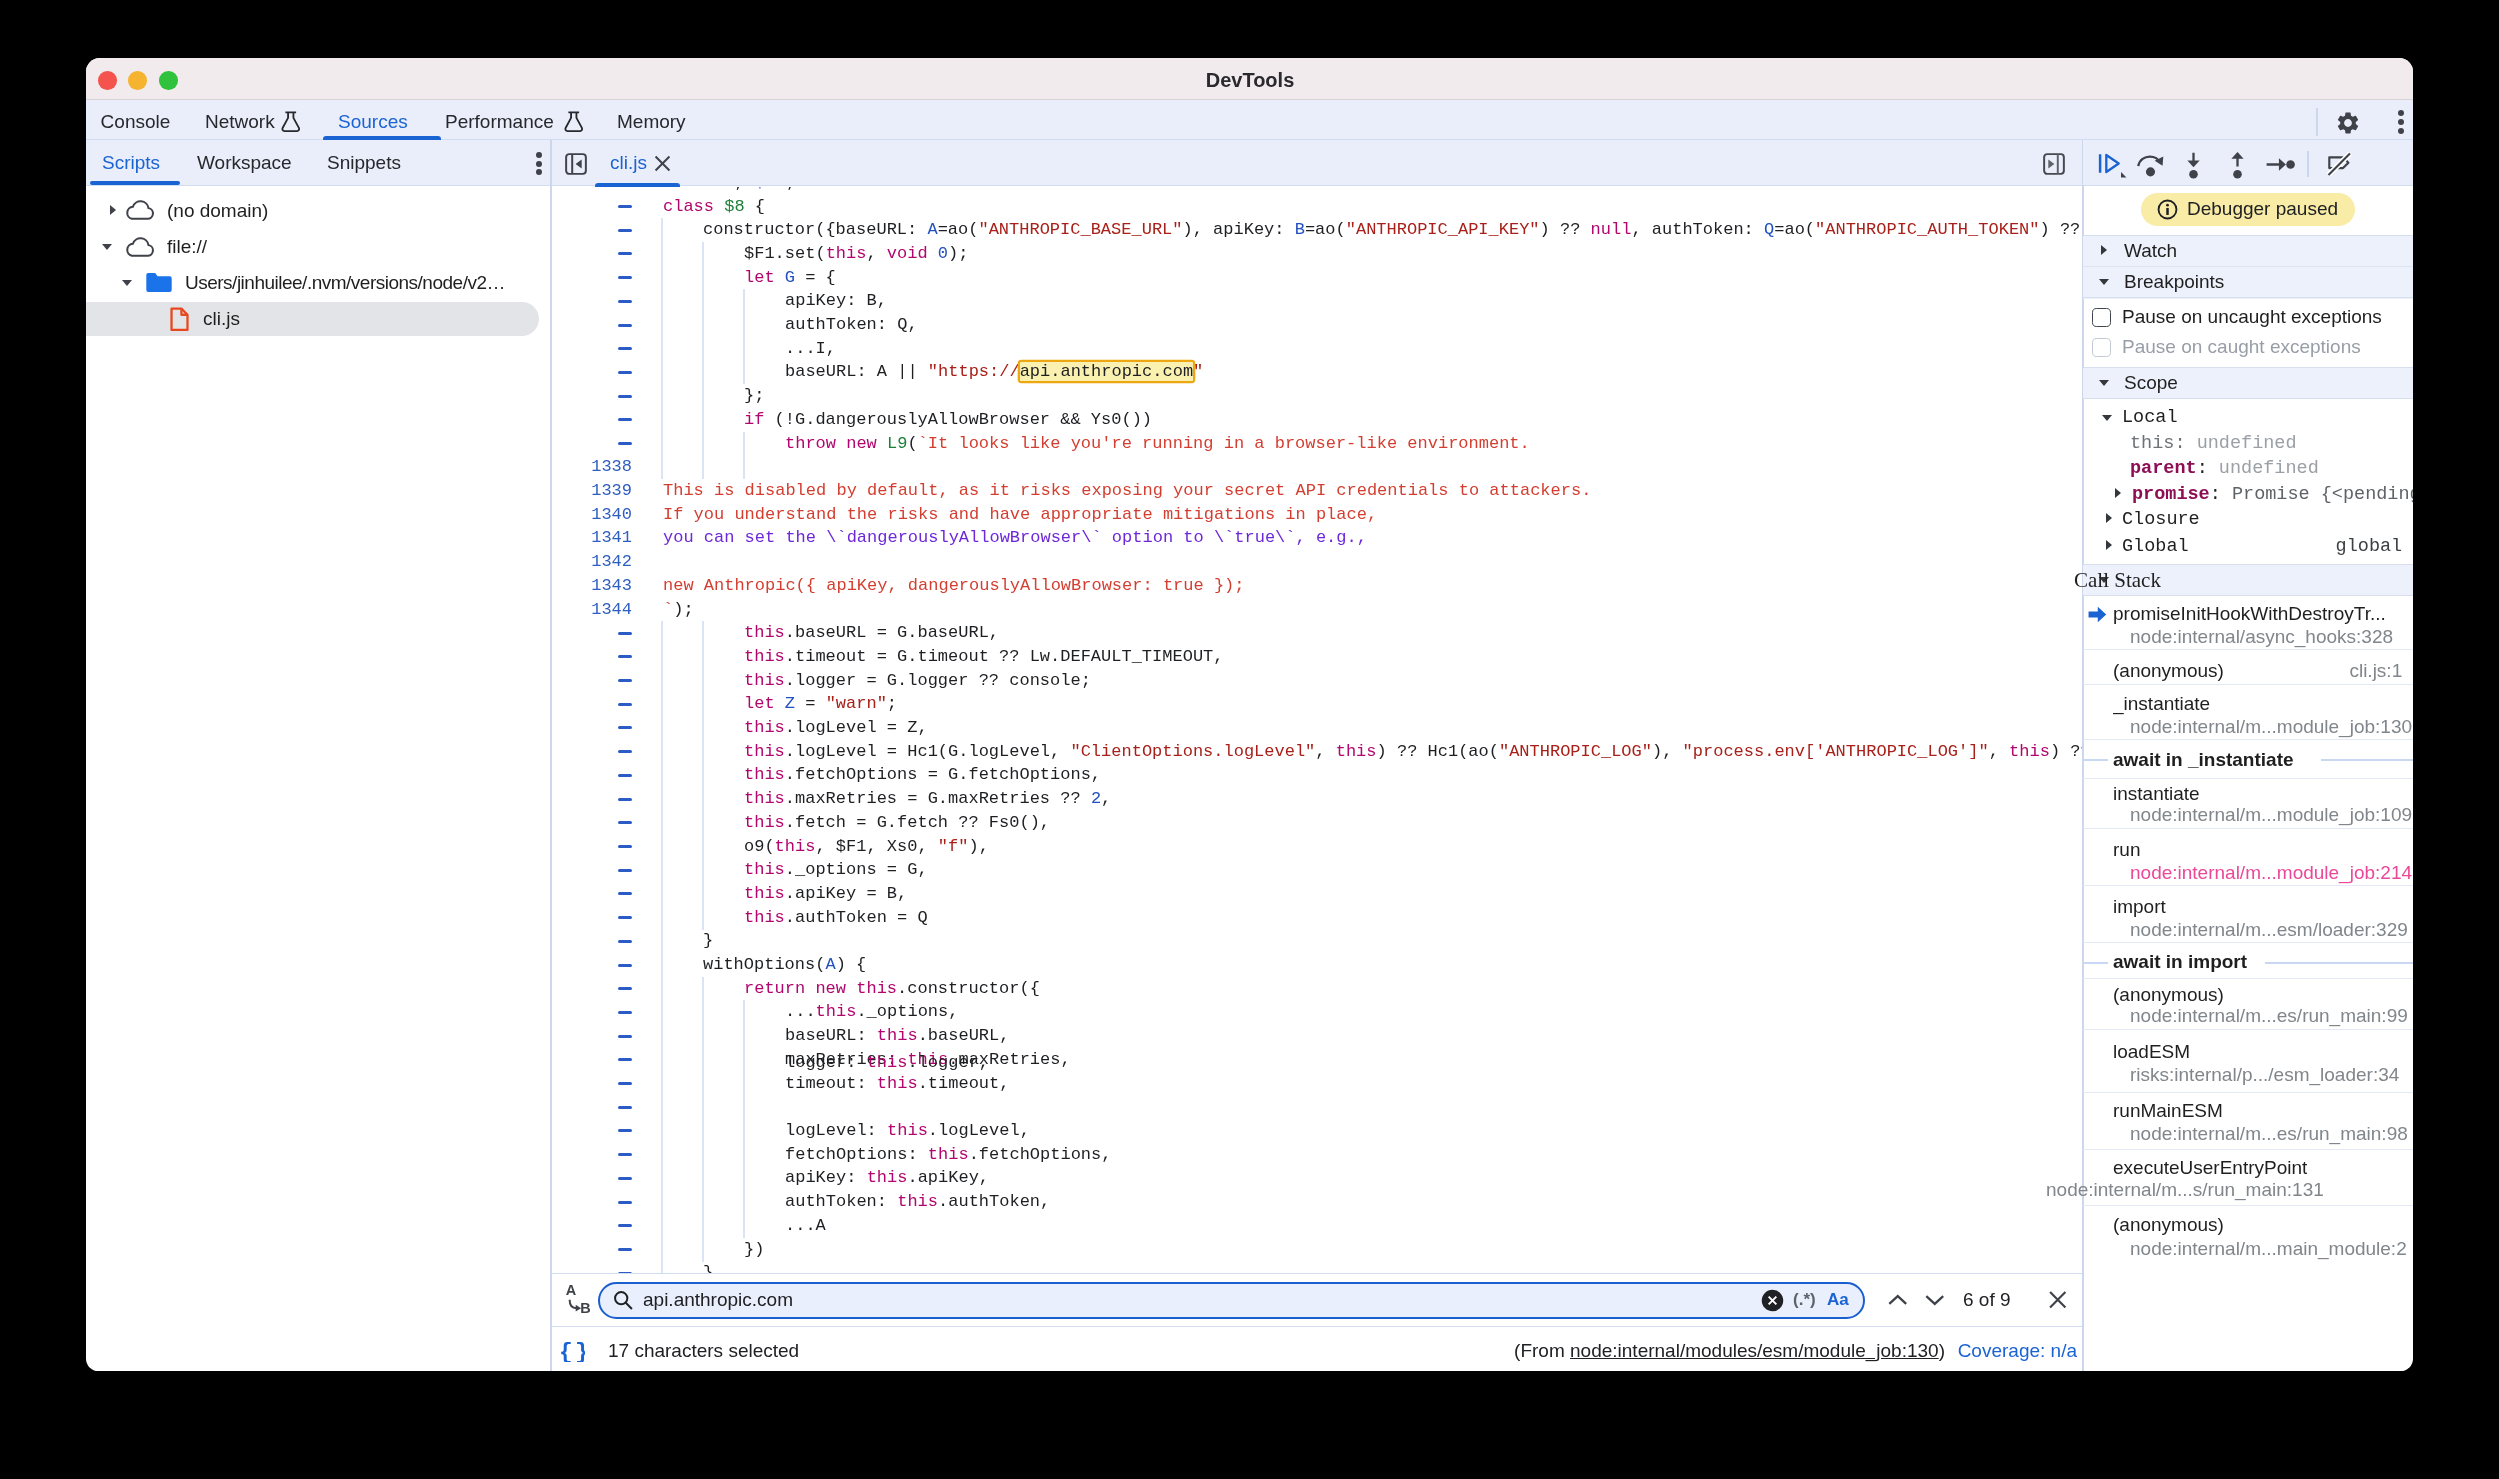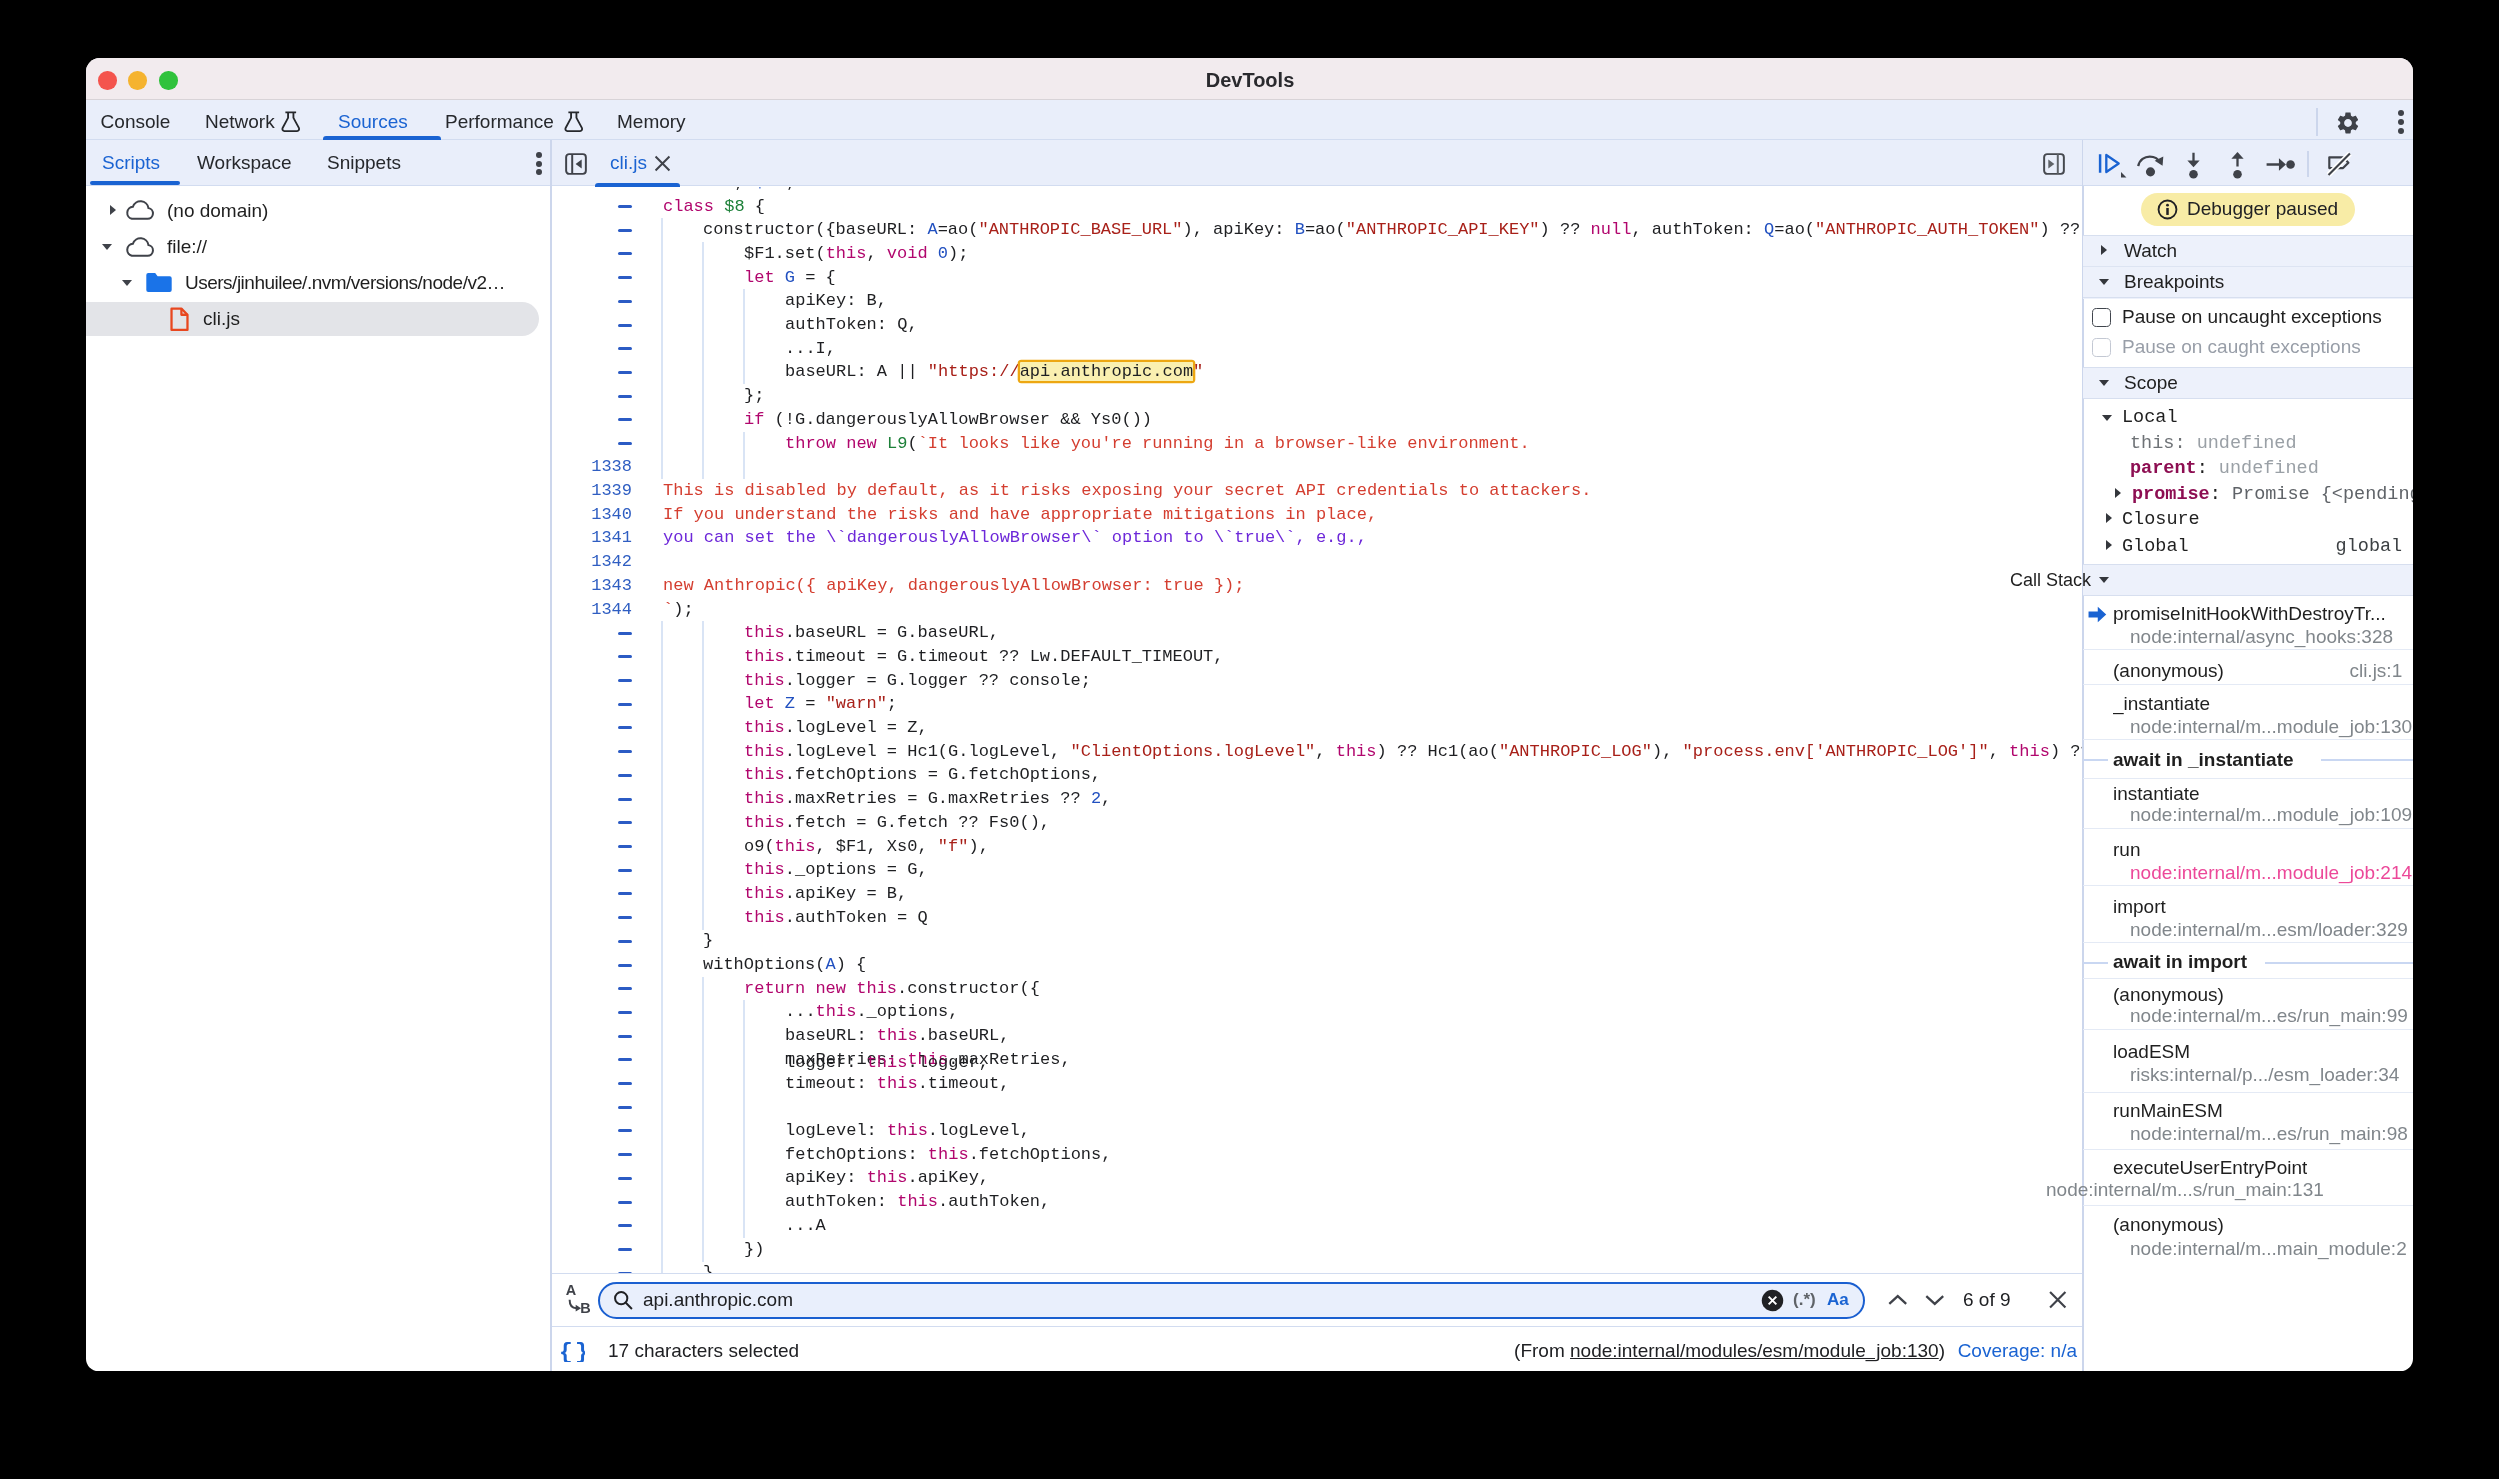--- a/index.html
+++ b/index.html
@@ -420,21 +420,21 @@
 <div class="abs mono nw" style="left:2046px;top:436px;transform:translateY(-50%);font-size:18.5px;color:#1f1f1f;font-weight:400;"><span style="color:#8d0e52;font-weight:700">promise</span>: <span style="color:#5f6368">Promise {&lt;pending&gt;}</span></div>
 <div class="abs" style="left:2020px;top:455px;width:0px;height:0px;border-left:6.5px solid #34373c;border-top:5.8px solid transparent;border-bottom:5.8px solid transparent"></div>
 <div class="abs mono nw" style="left:2036px;top:461px;transform:translateY(-50%);font-size:18.5px;color:#1f1f1f;font-weight:400;text-align:center;">Closure</div>
 <div class="abs" style="left:2020px;top:482px;width:0px;height:0px;border-left:6.5px solid #34373c;border-top:5.8px solid transparent;border-bottom:5.8px solid transparent"></div>
 <div class="abs mono nw" style="left:2036px;top:488px;transform:translateY(-50%);font-size:18.5px;color:#1f1f1f;font-weight:400;">Global</div>
 <div class="abs mono nw" style="right:10.8px;top:488px;transform:translateY(-50%);font-size:18.5px;color:#3c4043;">global</div>
 <div class="abs" style="left:1997px;top:506px;width:330px;height:32px;background:#edf1fb"></div>
 <div class="abs" style="left:1997px;top:506px;width:330px;height:1.2px;background:#d7dfef"></div>
 <div class="abs" style="left:1997px;top:537px;width:330px;height:1.2px;background:#d7dfef"></div>
 <div class="abs" style="left:2013px;top:519px;width:0px;height:0px;border-top:6.5px solid #34373c;border-left:5.8px solid transparent;border-right:5.8px solid transparent"></div>
-<div class="abs nw" style="left:1924px;top:522px;transform:translateY(-50%);font-size:18px;color:#1f1f1f;font-weight:400;">Call Stack</div>
+<div class="abs nw" style="left:1988px;top:522px;transform:translateY(-50%);font-size:21px;color:#1f1f1f;font-weight:400;font-family:Liberation Serif, serif;">Call Stack</div>
 <div class="abs" style="left:1997px;top:591px;width:330px;height:1.2px;background:#e4eaf5"></div>
 <div class="abs" style="left:1997px;top:626px;width:330px;height:1.2px;background:#e4eaf5"></div>
 <div class="abs" style="left:1997px;top:681px;width:330px;height:1.2px;background:#e4eaf5"></div>
 <div class="abs" style="left:1997px;top:720px;width:330px;height:1.2px;background:#e4eaf5"></div>
 <div class="abs" style="left:1997px;top:770px;width:330px;height:1.2px;background:#e4eaf5"></div>
 <div class="abs" style="left:1997px;top:827px;width:330px;height:1.2px;background:#e4eaf5"></div>
 <div class="abs" style="left:1997px;top:884px;width:330px;height:1.2px;background:#e4eaf5"></div>
 <div class="abs" style="left:1997px;top:920px;width:330px;height:1.2px;background:#e4eaf5"></div>
 <div class="abs" style="left:1997px;top:971px;width:330px;height:1.2px;background:#e4eaf5"></div>
 <div class="abs" style="left:1997px;top:1034px;width:330px;height:1.2px;background:#e4eaf5"></div>

